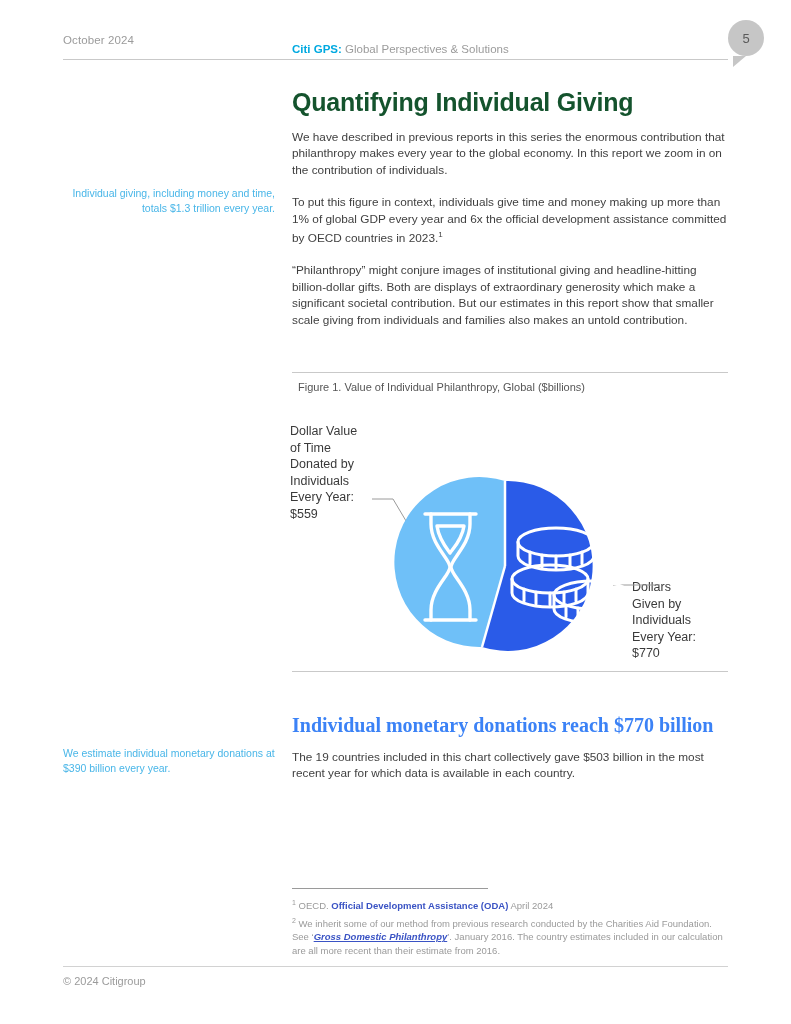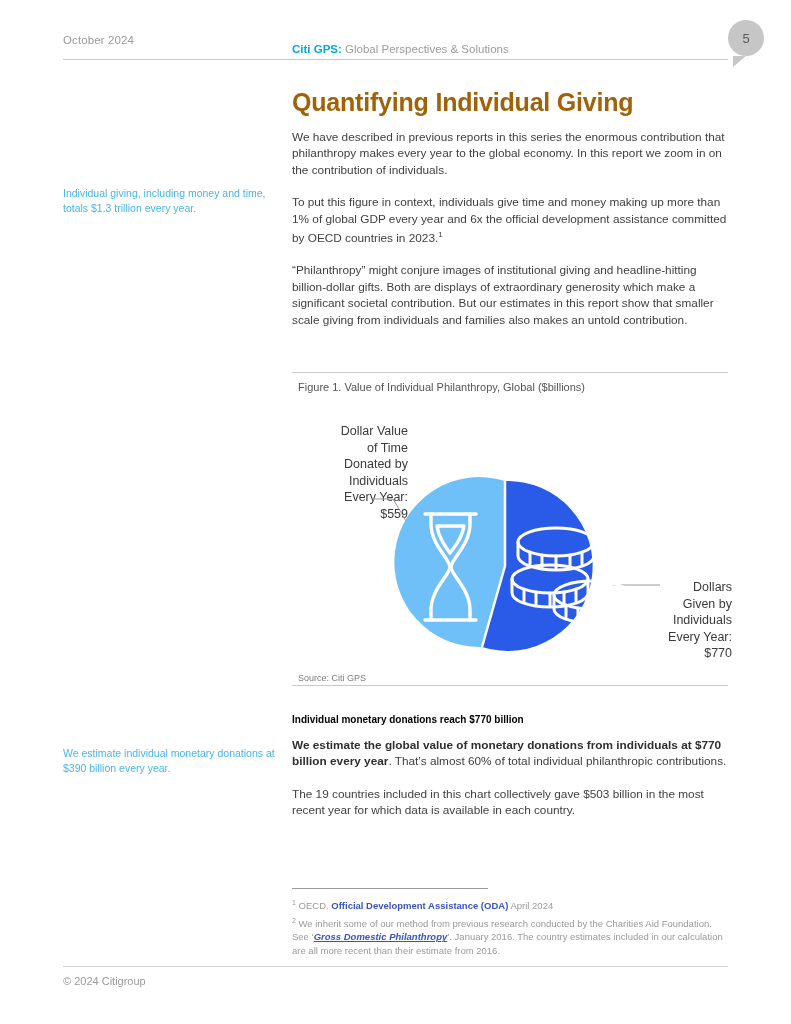--- a/index.html
+++ b/index.html
@@ -70,33 +70,33 @@
 
   
   .margin-note {
     position: absolute;
     left: 63px;
     width: 212px;
     font-size: 10.5px;
     line-height: 15px;
     color: #49B6E8;
   }
-  #margin-note-1 { top: 186px; }
+  #margin-note-1 { top: 186px; text-align: right; }
   #margin-note-2 { top: 746px; }
 
   
   .main-col {
     position: absolute;
     left: 292px; top: 88px;
     width: 436px;
   }
   .page-title {
     font-size: 25px;
     font-weight: bold;
-    color: #a16207;
+    color: #14532d;
     margin: 0 0 12px 0;
     letter-spacing: -.2px;
   }
   .body-p {
     font-size: 11.8px;
     line-height: 16.4px;
     color: #3f3f3f;
     margin: 0 0 16px 0;
   }
   .body-p sup { font-size: 8px; vertical-align: super; }
@@ -131,39 +131,40 @@
     font-size: 9px;
     color: #7d7d7d;
     padding: 4px 0 0 6px;
   }
 
   .pie-label {
     position: absolute;
     font-size: 12.5px;
     line-height: 16.5px;
     color: #3a3a3a;
-    text-align: right;
+    text-align: left;
     white-space: pre-line;
   }
   #pie-label-left { left: -2px; top: 30px; width: 118px; }
   #pie-label-right { left: 340px; top: 186px; width: 100px; }
 
   .pie-svg { position: absolute; left: 0; top: 0; }
 
   
   .section-block {
     position: absolute;
     left: 292px; top: 714px;
     width: 436px;
   }
   .section-heading {
-    font-size: 10px;
-    font-weight: bold;
-    color: #000000;
+    font-size: 20px;
+    font-weight: bold;
+    color: #3b82f6;
     margin: 0 0 12px 0;
+    font-family: Liberation Serif, serif;
   }
 
   
   .footnotes {
     position: absolute;
     left: 292px; top: 888px;
     width: 436px;
   }
   .footnote-rule {
     width: 196px; height: 1px;
@@ -288,27 +289,25 @@
         <path d="M 262,202 L 262,216 A 38,14 0 0 0 338,216 L 338,202"></path>
         <line x1="274" y1="212" x2="274" y2="224"></line>
         <line x1="286" y1="215" x2="286" y2="227"></line>
         <line x1="300" y1="216" x2="300" y2="228"></line>
         <line x1="314" y1="215" x2="314" y2="227"></line>
         <line x1="326" y1="212" x2="326" y2="224"></line>
       </g>
     </svg>
   </div>
 
-  <div class="figure-source">Source: Citi GPS</div>
   <div class="figure-rule-bottom"></div>
 </div>
 
 <div class="section-block">
   <h2 class="section-heading">Individual monetary donations reach $770 billion</h2>
-  <p class="body-p"><span class="bold">We estimate the global value of monetary donations from individuals at $770 billion every year</span><span>. That’s almost 60% of total individual philanthropic contributions.</span></p>
   <p class="body-p">The 19 countries included in this chart collectively gave $503 billion in the most recent year for which data is available in each country.</p>
 </div>
 
 <div class="footnotes">
   <div class="footnote-rule"></div>
   <p class="footnote"><sup>1</sup><span> OECD. </span><span class="link">Official Development Assistance (ODA)</span><span> April 2024</span></p>
   <p class="footnote"><sup>2</sup><span> We inherit some of our method from previous research conducted by the Charities Aid Foundation. See ‘</span><span class="link-italic">Gross Domestic Philanthropy</span><span>’. January 2016. The country estimates included in our calculation are all more recent than their estimate from 2016.</span></p>
 </div>
 
 <div class="page-footer-rule"></div>

